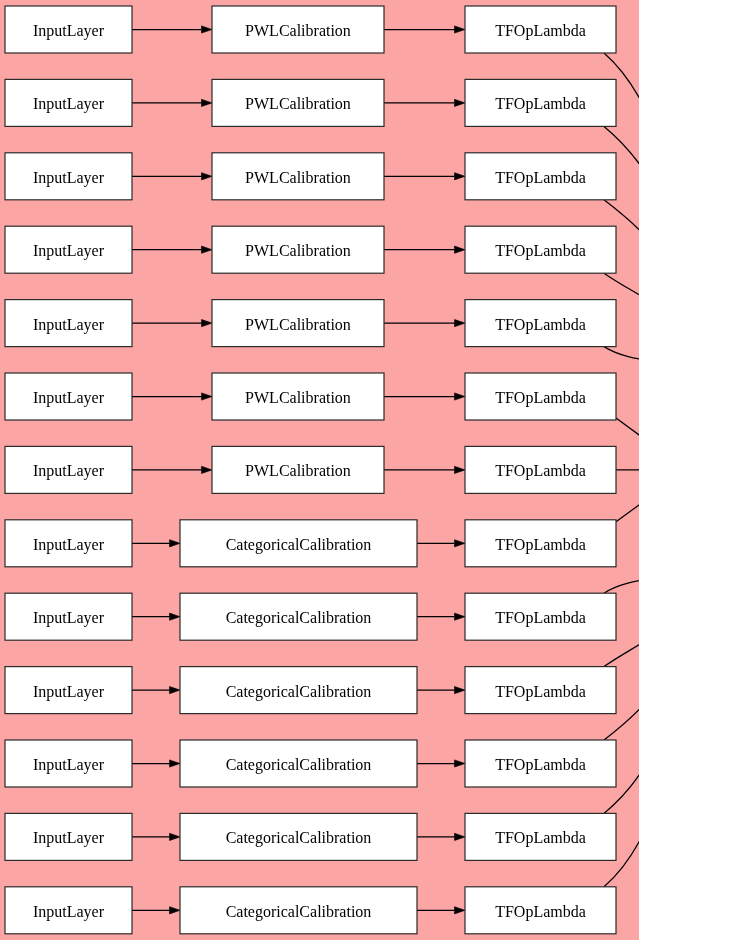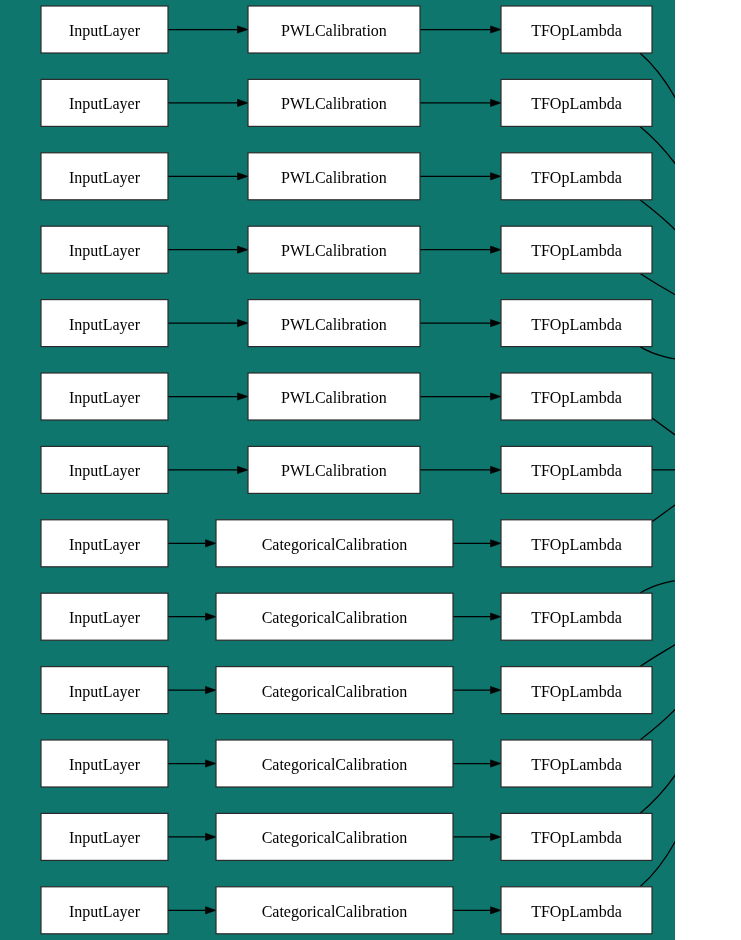--- a/index.html
+++ b/index.html
@@ -4,24 +4,23 @@
 <style>
   html, body {
     margin: 0;
     padding: 0;
     background: #ffffff;
   }
   #graph-root {
     position: relative;
     width: 639px;
     height: 940px;
-    background: #0f766e;
+    background: #fca5a5;
     font-family: "Liberation Serif", "DejaVu Serif", serif;
     overflow: hidden;
-    padding-left: 36px;
   }
   #graph-svg {
     display: block;
     width: 741px;
     height: 940px;
   }
   .node-box {
     fill: #ffffff;
     stroke: #2b2b2b;
     stroke-width: 1.2;

